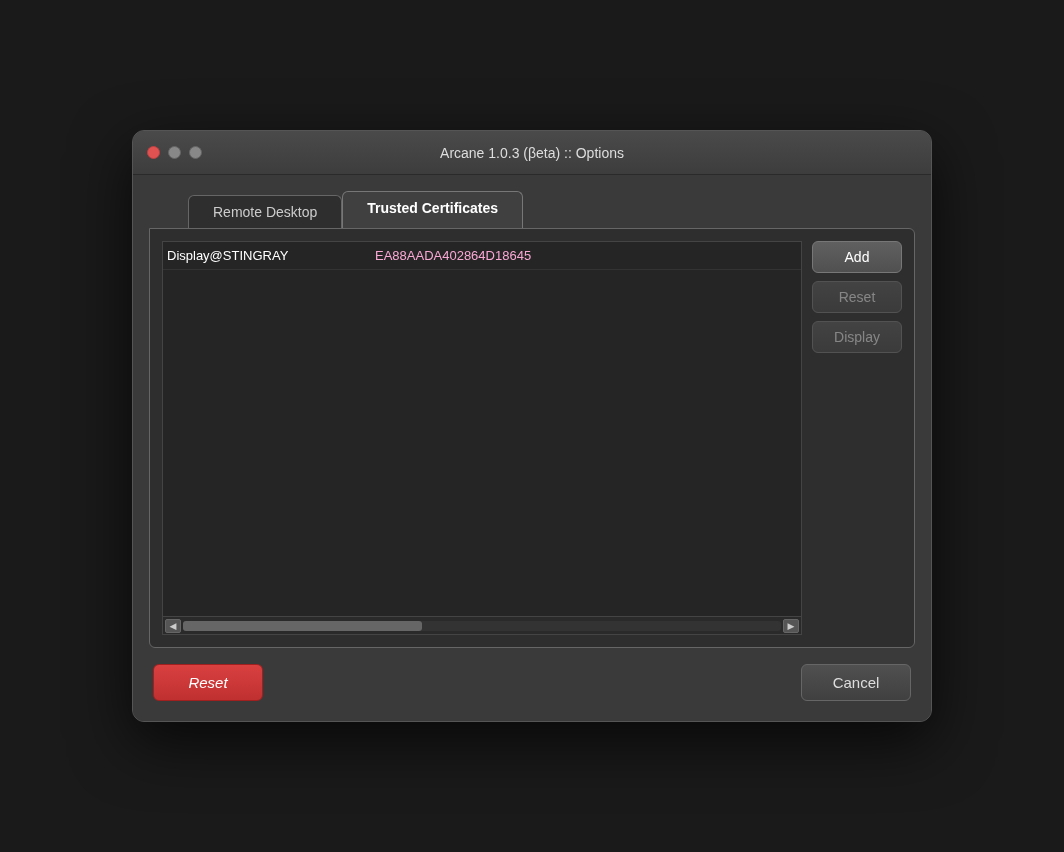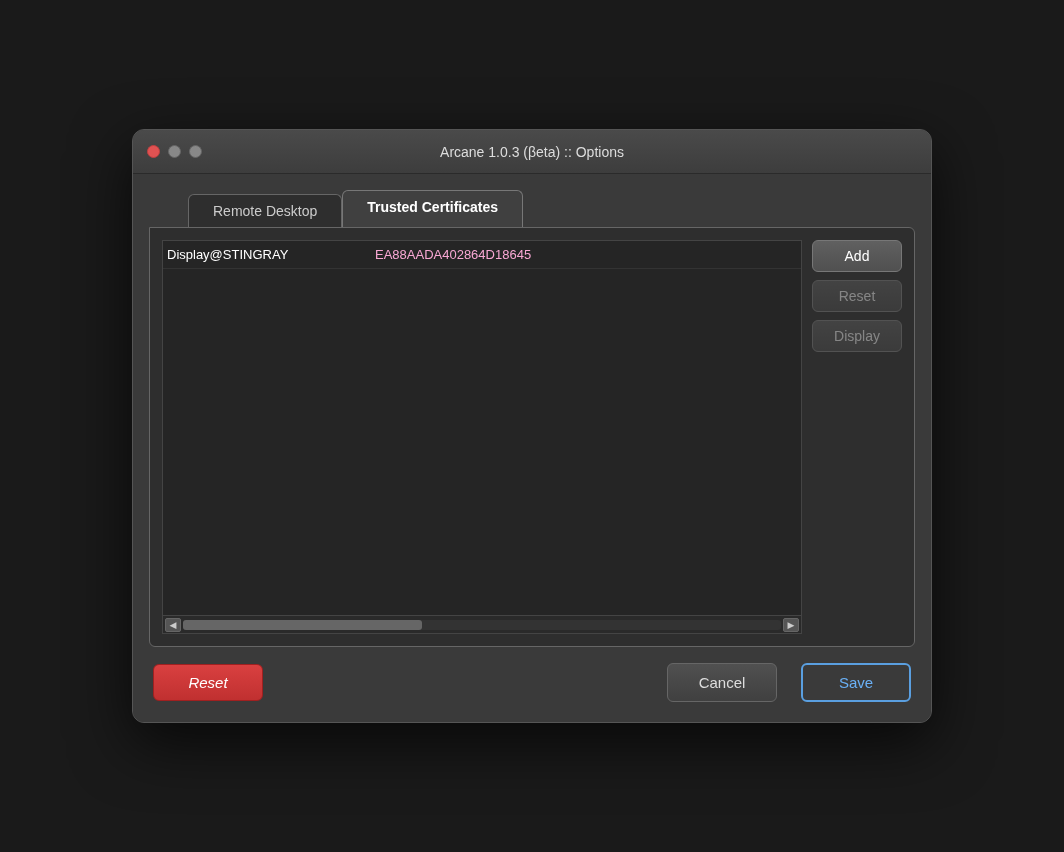--- a/index.html
+++ b/index.html
@@ -334,17 +334,16 @@
         <button class="btn btn-add">Add</button>
         <button class="btn disabled" disabled="">Reset</button>
         <button class="btn disabled" disabled="">Display</button>
       </div>
     </div>
 
     <div class="footer">
       <button class="btn-reset">Reset</button>
       <div class="footer-right">
         <button class="btn-cancel">Cancel</button>
-        <button class="btn-save">Save</button>
       </div>
     </div>
   </div>
 </div>
 
 </body></html>

